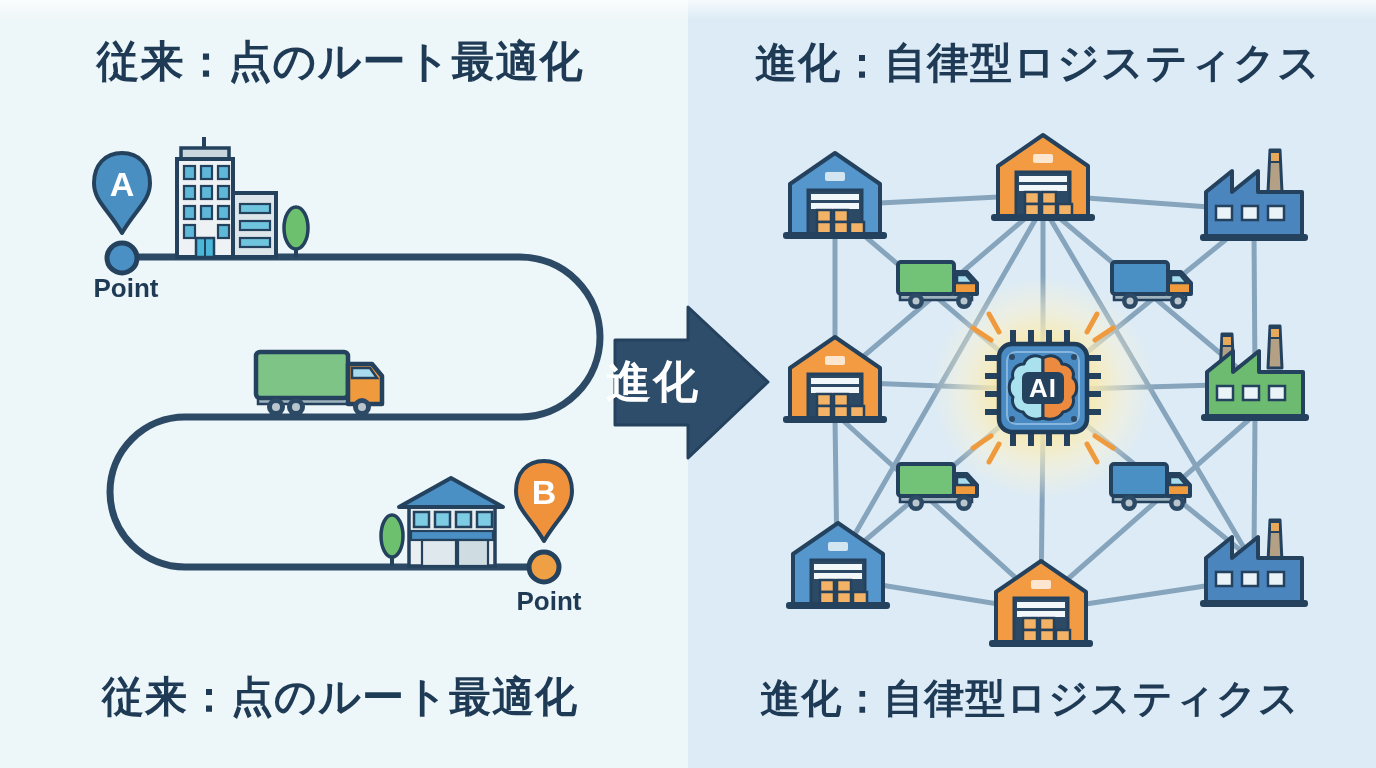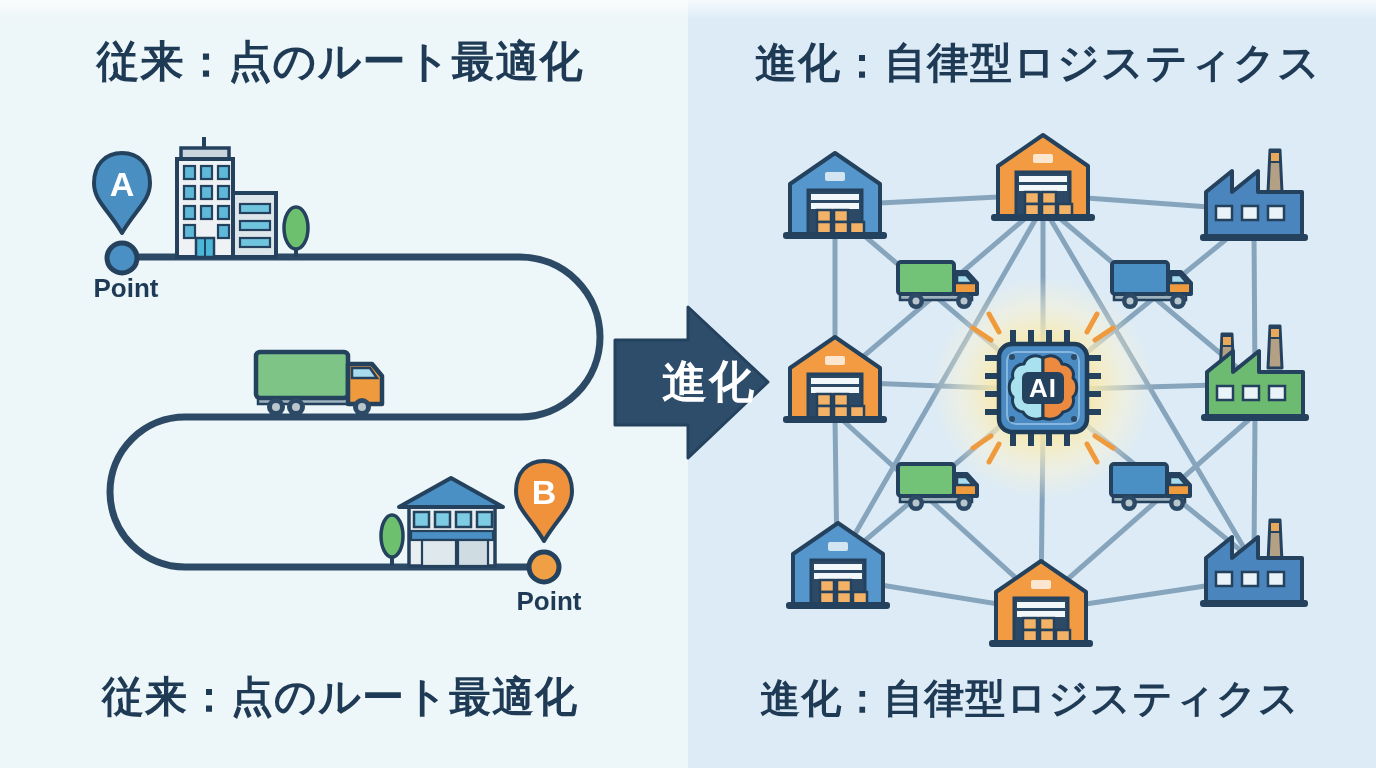--- a/index.html
+++ b/index.html
@@ -290,16 +290,16 @@
   <div class="txt title" style="left:748px;top:40px;width:580px;font-size:42px;">進化：自律型ロジスティクス</div>
   <div class="txt title" style="left:60px;top:674px;width:560px;font-size:42px;">従来：点のルート最適化</div>
   <div class="txt title" style="left:740px;top:676px;width:580px;font-size:40px;">進化：自律型ロジスティクス</div>
 
   <div class="txt pinletter" style="left:92px;top:158px;width:60px;height:52px;line-height:52px;">A</div>
   <div class="txt point" style="left:61px;top:274px;width:130px;">Point</div>
 
   <div class="txt pinletter" style="left:514px;top:466px;width:60px;height:52px;line-height:52px;">B</div>
   <div class="txt point" style="left:484px;top:587px;width:130px;">Point</div>
 
-  <div class="txt arrowtxt" style="left:636px;top:357px;width:146px;">進化</div>
+  <div class="txt arrowtxt" style="left:580px;top:357px;width:146px;">進化</div>
 
   <div class="txt ailabel" style="left:1013px;top:372px;width:60px;height:32px;line-height:32px;">AI</div>
 </div>
 
 </body></html>

